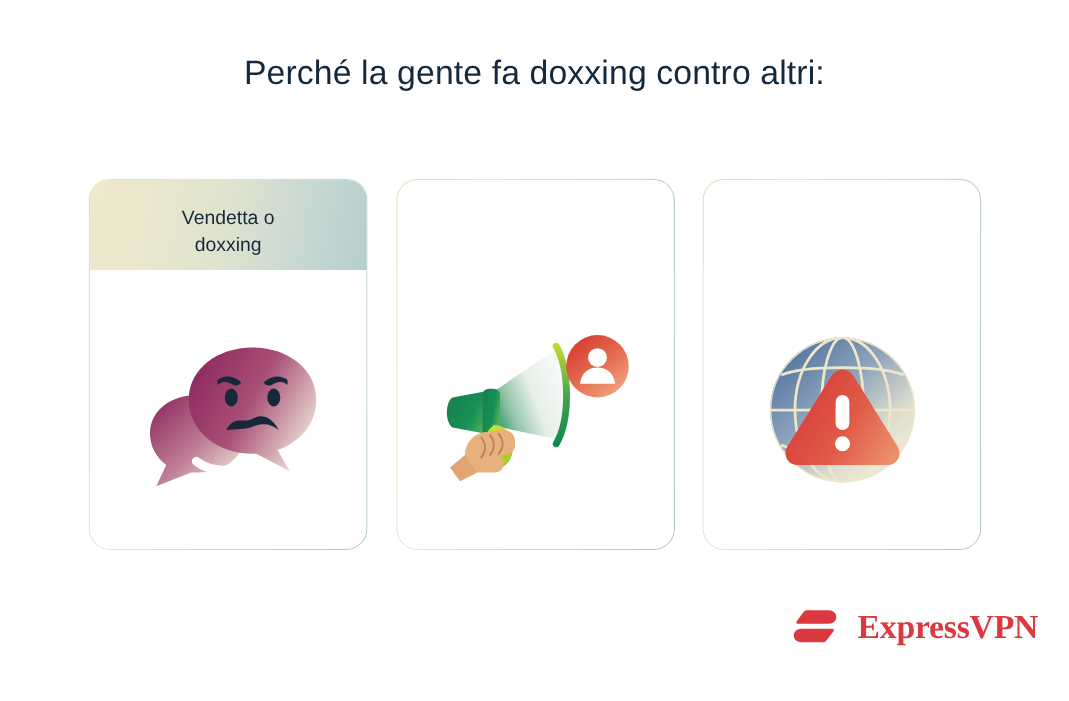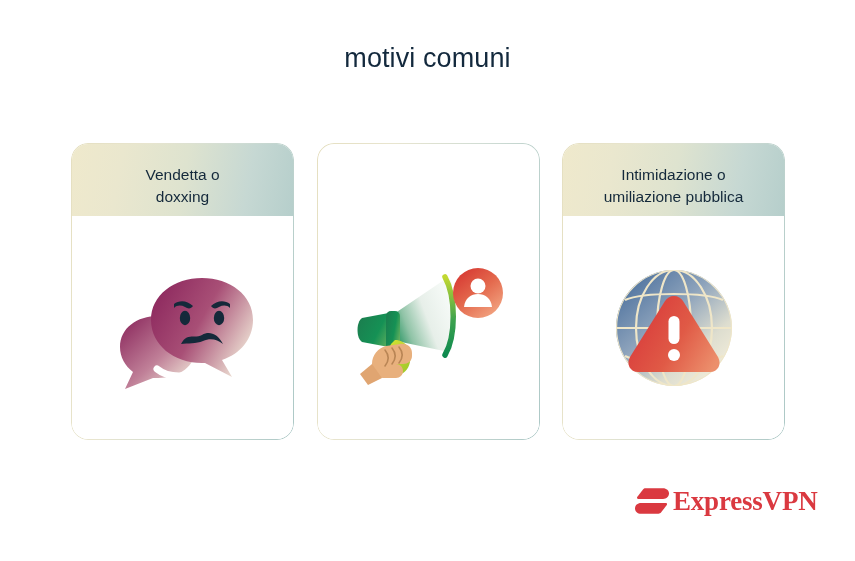--- a/index.html
+++ b/index.html
@@ -106,37 +106,37 @@
 
   .icon-art { display: block; }
 
   
   .brand-logo {
     position: absolute;
     left: 634px;
     top: 485px;
     display: flex;
     align-items: center;
-    gap: 3px;
+    gap: 16px;
   }
   .brand-mark { display: block; }
   .brand-word {
     font-family: "Liberation Serif", "DejaVu Serif", serif;
     font-size: 27px;
     font-weight: 700;
     color: #da3940;
     letter-spacing: -0.2px;
     line-height: 1;
   }
 </style>
 </head>
 <body>
 
 <h1 class="page-title">
-  <span class="line">motivi comuni</span>
+  <span class="line">Perché la gente fa doxxing contro altri:</span>
 </h1>
 
 <div class="cards-row">
 
   <div class="card">
     <div class="card-header">
       <div class="card-header-label">
         <span>Vendetta o</span><br>
         <span>doxxing</span>
       </div>
@@ -251,26 +251,20 @@
         <g>
           <circle cx="126" cy="33" r="25" fill="url(#avatarGrad)"></circle>
           <circle cx="126" cy="26" r="7.5" fill="#ffffff"></circle>
           <path d="M112 47 C113 38 119 34 126 34 C133 34 139 38 140 47 Z" fill="#ffffff"></path>
         </g>
       </svg>
     </div>
   </div>
 
   <div class="card">
-    <div class="card-header">
-      <div class="card-header-label">
-        <span>Intimidazione o</span><br>
-        <span>umiliazione pubblica</span>
-      </div>
-    </div>
     <div class="card-body">
       <svg class="icon-art" width="128" height="128" viewBox="0 0 128 128">
         <defs>
           <linearGradient id="globeGrad" x1="0.12" y1="0.08" x2="0.9" y2="0.95">
             <stop offset="0%" stop-color="#4f739f"></stop>
             <stop offset="38%" stop-color="#8ca2bb"></stop>
             <stop offset="72%" stop-color="#ddddcf"></stop>
             <stop offset="100%" stop-color="#f6f0dc"></stop>
           </linearGradient>
           <linearGradient id="warnGrad" x1="0" y1="0.3" x2="1" y2="0.8">

